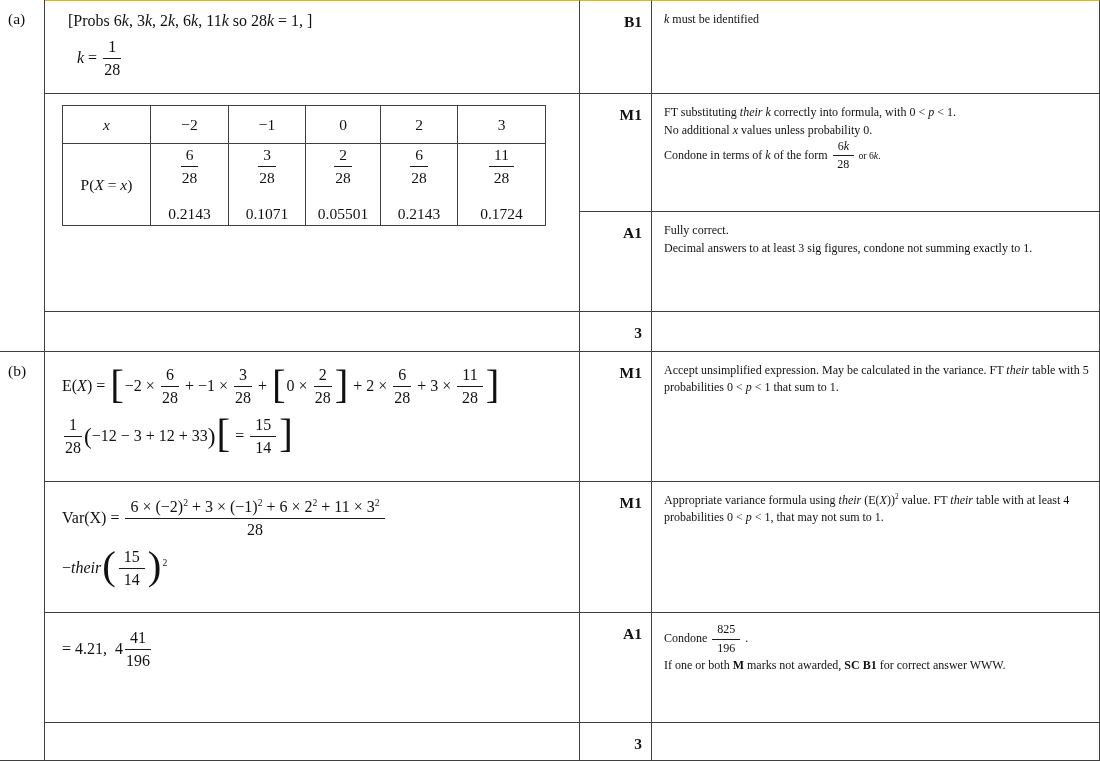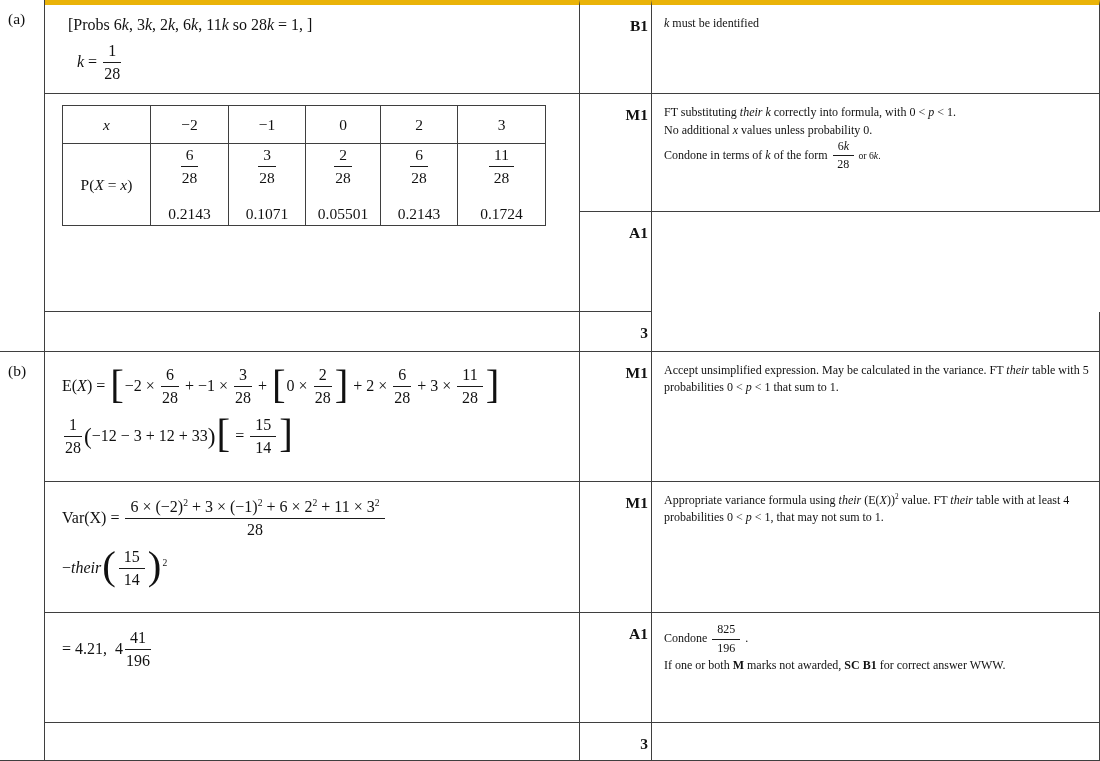--- a/index.html
+++ b/index.html
@@ -9,21 +9,21 @@
   .sheet {
     width:1100px; height:761px; background:#fff;
     display:grid;
     grid-template-columns:45px 535px 72px 448px;
     grid-template-rows:94px 118px 100px 40px 130px 131px 110px 38px;
   }
 
   
   .bR { border-right:1px solid #3f3f3f; }
   .bB { border-bottom:1px solid #3f3f3f; }
-  .bT { border-top:5px solid #eab308; }
+  .bT { border-top:1px solid #eab308; }
 
   
   .label-a { grid-area:1/1/5/2; }
   .label-b { grid-area:5/1/9/2; }
   .work-a1 { grid-area:1/2/2/3; }
   .work-a2 { grid-area:2/2/4/3; }
   .work-a3 { grid-area:4/2/5/3; }
   .work-b1 { grid-area:5/2/6/3; }
   .work-b2 { grid-area:6/2/7/3; }
   .work-b3 { grid-area:7/2/8/3; }
@@ -31,21 +31,21 @@
   .mark-r1 { grid-area:1/3/2/4; } .com-r1 { grid-area:1/4/2/5; }
   .mark-r2 { grid-area:2/3/3/4; } .com-r2 { grid-area:2/4/3/5; }
   .mark-r3 { grid-area:3/3/4/4; } .com-r3 { grid-area:3/4/4/5; }
   .mark-r4 { grid-area:4/3/5/4; } .com-r4 { grid-area:4/4/5/5; }
   .mark-r5 { grid-area:5/3/6/4; } .com-r5 { grid-area:5/4/6/5; }
   .mark-r6 { grid-area:6/3/7/4; } .com-r6 { grid-area:6/4/7/5; }
   .mark-r7 { grid-area:7/3/8/4; } .com-r7 { grid-area:7/4/8/5; }
   .mark-r8 { grid-area:8/3/9/4; } .com-r8 { grid-area:8/4/9/5; }
 
   .label { font-size:15.5px; padding:10px 0 0 8px; }
-  .mark  { font-size:15.5px; font-weight:bold; text-align:right; padding:12px 3px 0 0; }
+  .mark  { font-size:15.5px; font-weight:bold; text-align:right; padding:12px 9px 0 0; }
   .comment { font-size:12px; padding:10px 8px 0 12px; line-height:1.4; }
   .cline { margin-bottom:1px; }
 
   .work { font-size:16px; }
   .work-a1 { padding:12px 0 0 23px; }
   .work-b1 { padding:14px 0 0 17px; }
   .work-b2 { padding:16px 0 8px 17px;font-family:Liberation Serif, serif; }
   .work-b3 { padding:16px 0 0 17px; }
   .mline { line-height:1.05; margin-bottom:8px; white-space:nowrap; }
   .kline { margin-left:9px; margin-top:6px; }
@@ -140,20 +140,24 @@
   </div>
 
   <div class="mark mark-r2 bR bB">M1</div>
   <div class="comment com-r2 bR bB">
     <div class="cline">FT substituting <span class="it">their k</span> correctly into formula, with 0 &lt; <span class="it">p</span> &lt; 1.</div>
     <div class="cline">No additional <span class="it">x</span> values unless probability 0.</div>
     <div class="cline">Condone in terms of <span class="it">k</span> of the form <span class="frac"><span class="num">6<span class="it">k</span></span><span class="den">28</span></span><span class="sm"> or 6<span class="it">k</span>.</span></div>
   </div>
 
   <div class="mark mark-r3 bR bB">A1</div>
+  <div class="comment com-r3 bR bB">
+    <div class="cline">Fully correct.</div>
+    <div class="cline">Decimal answers to at least 3 sig figures, condone not summing exactly to 1.</div>
+  </div>
 
   <div class="mark mark-r4 bR bB">3</div>
   <div class="comment com-r4 bR bB"></div>
 
   <div class="work work-b1 bR bB">
     <div class="mline">E(<span class="it">X</span>) = <span class="bigb">[</span>−2 × <span class="frac"><span class="num">6</span><span class="den">28</span></span> + −1 × <span class="frac"><span class="num">3</span><span class="den">28</span></span> + <span class="bigb">[</span>0 × <span class="frac"><span class="num">2</span><span class="den">28</span></span><span class="bigb">]</span> + 2 × <span class="frac"><span class="num">6</span><span class="den">28</span></span> + 3 × <span class="frac"><span class="num">11</span><span class="den">28</span></span><span class="bigb">]</span></div>
     <div class="mline"><span class="frac"><span class="num">1</span><span class="den">28</span></span><span class="midb">(</span>−12 − 3 + 12 + 33<span class="midb">)</span><span class="bigb">[</span> = <span class="frac"><span class="num">15</span><span class="den">14</span></span><span class="bigb">]</span></div>
   </div>
 
   <div class="work work-b2 bR bB">

